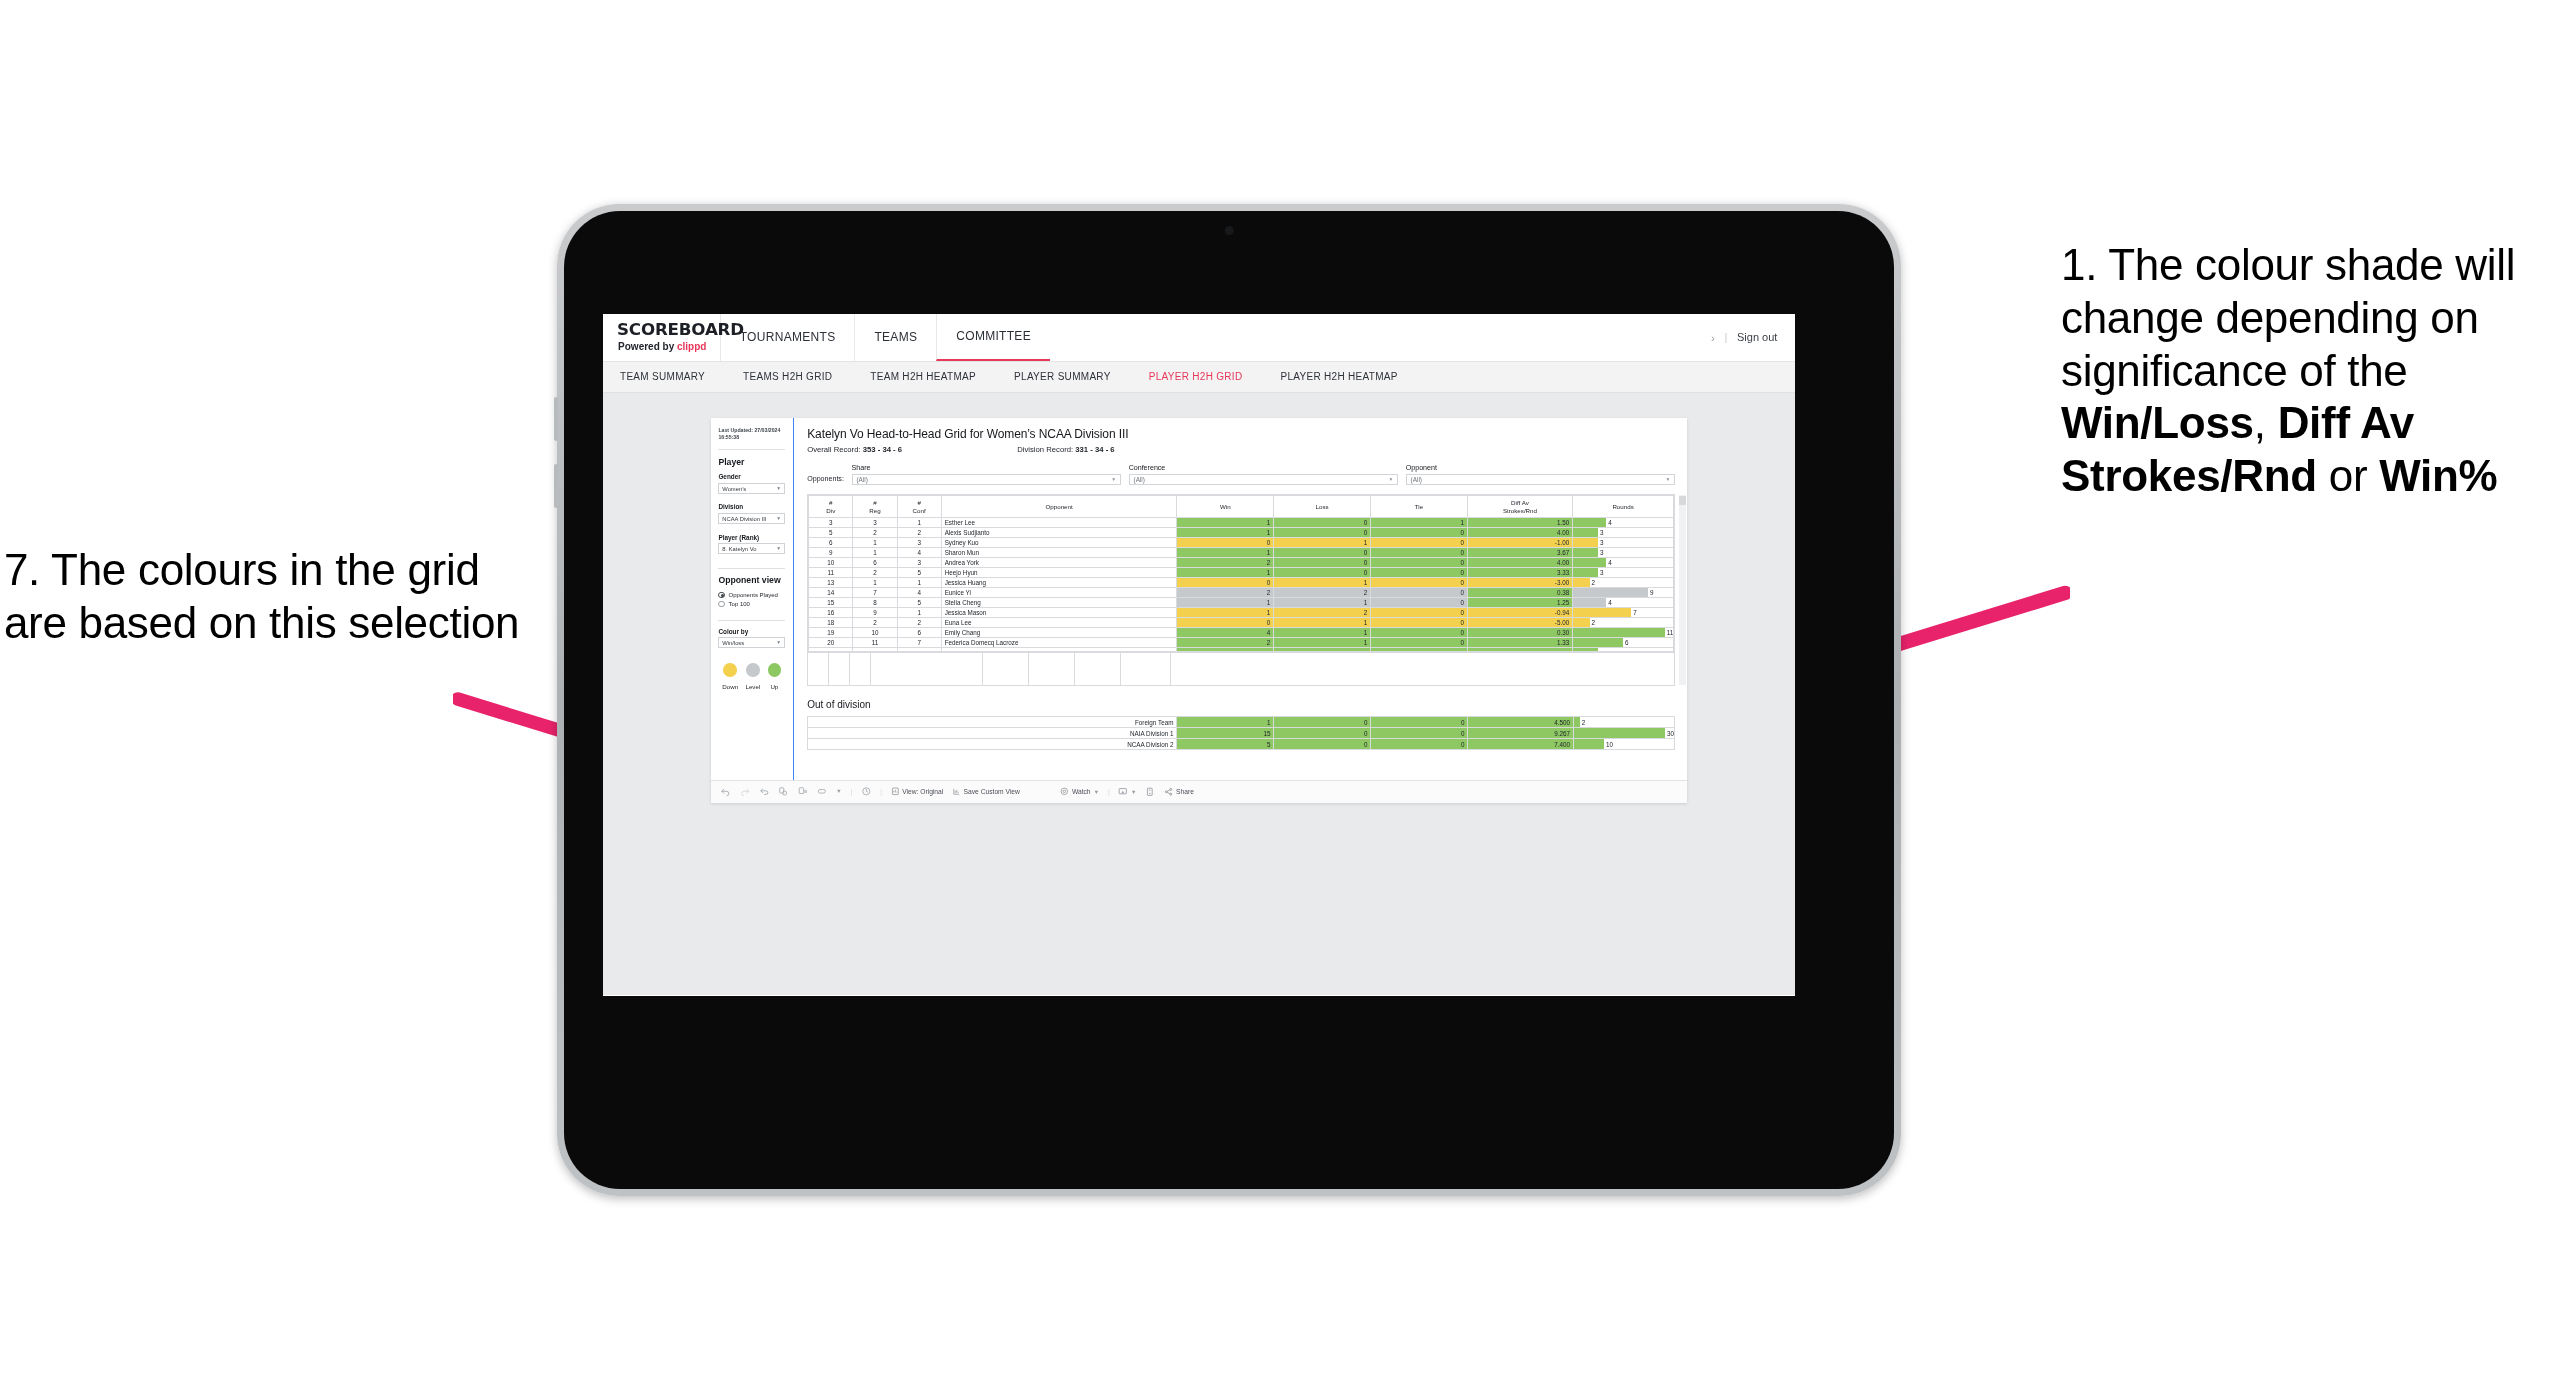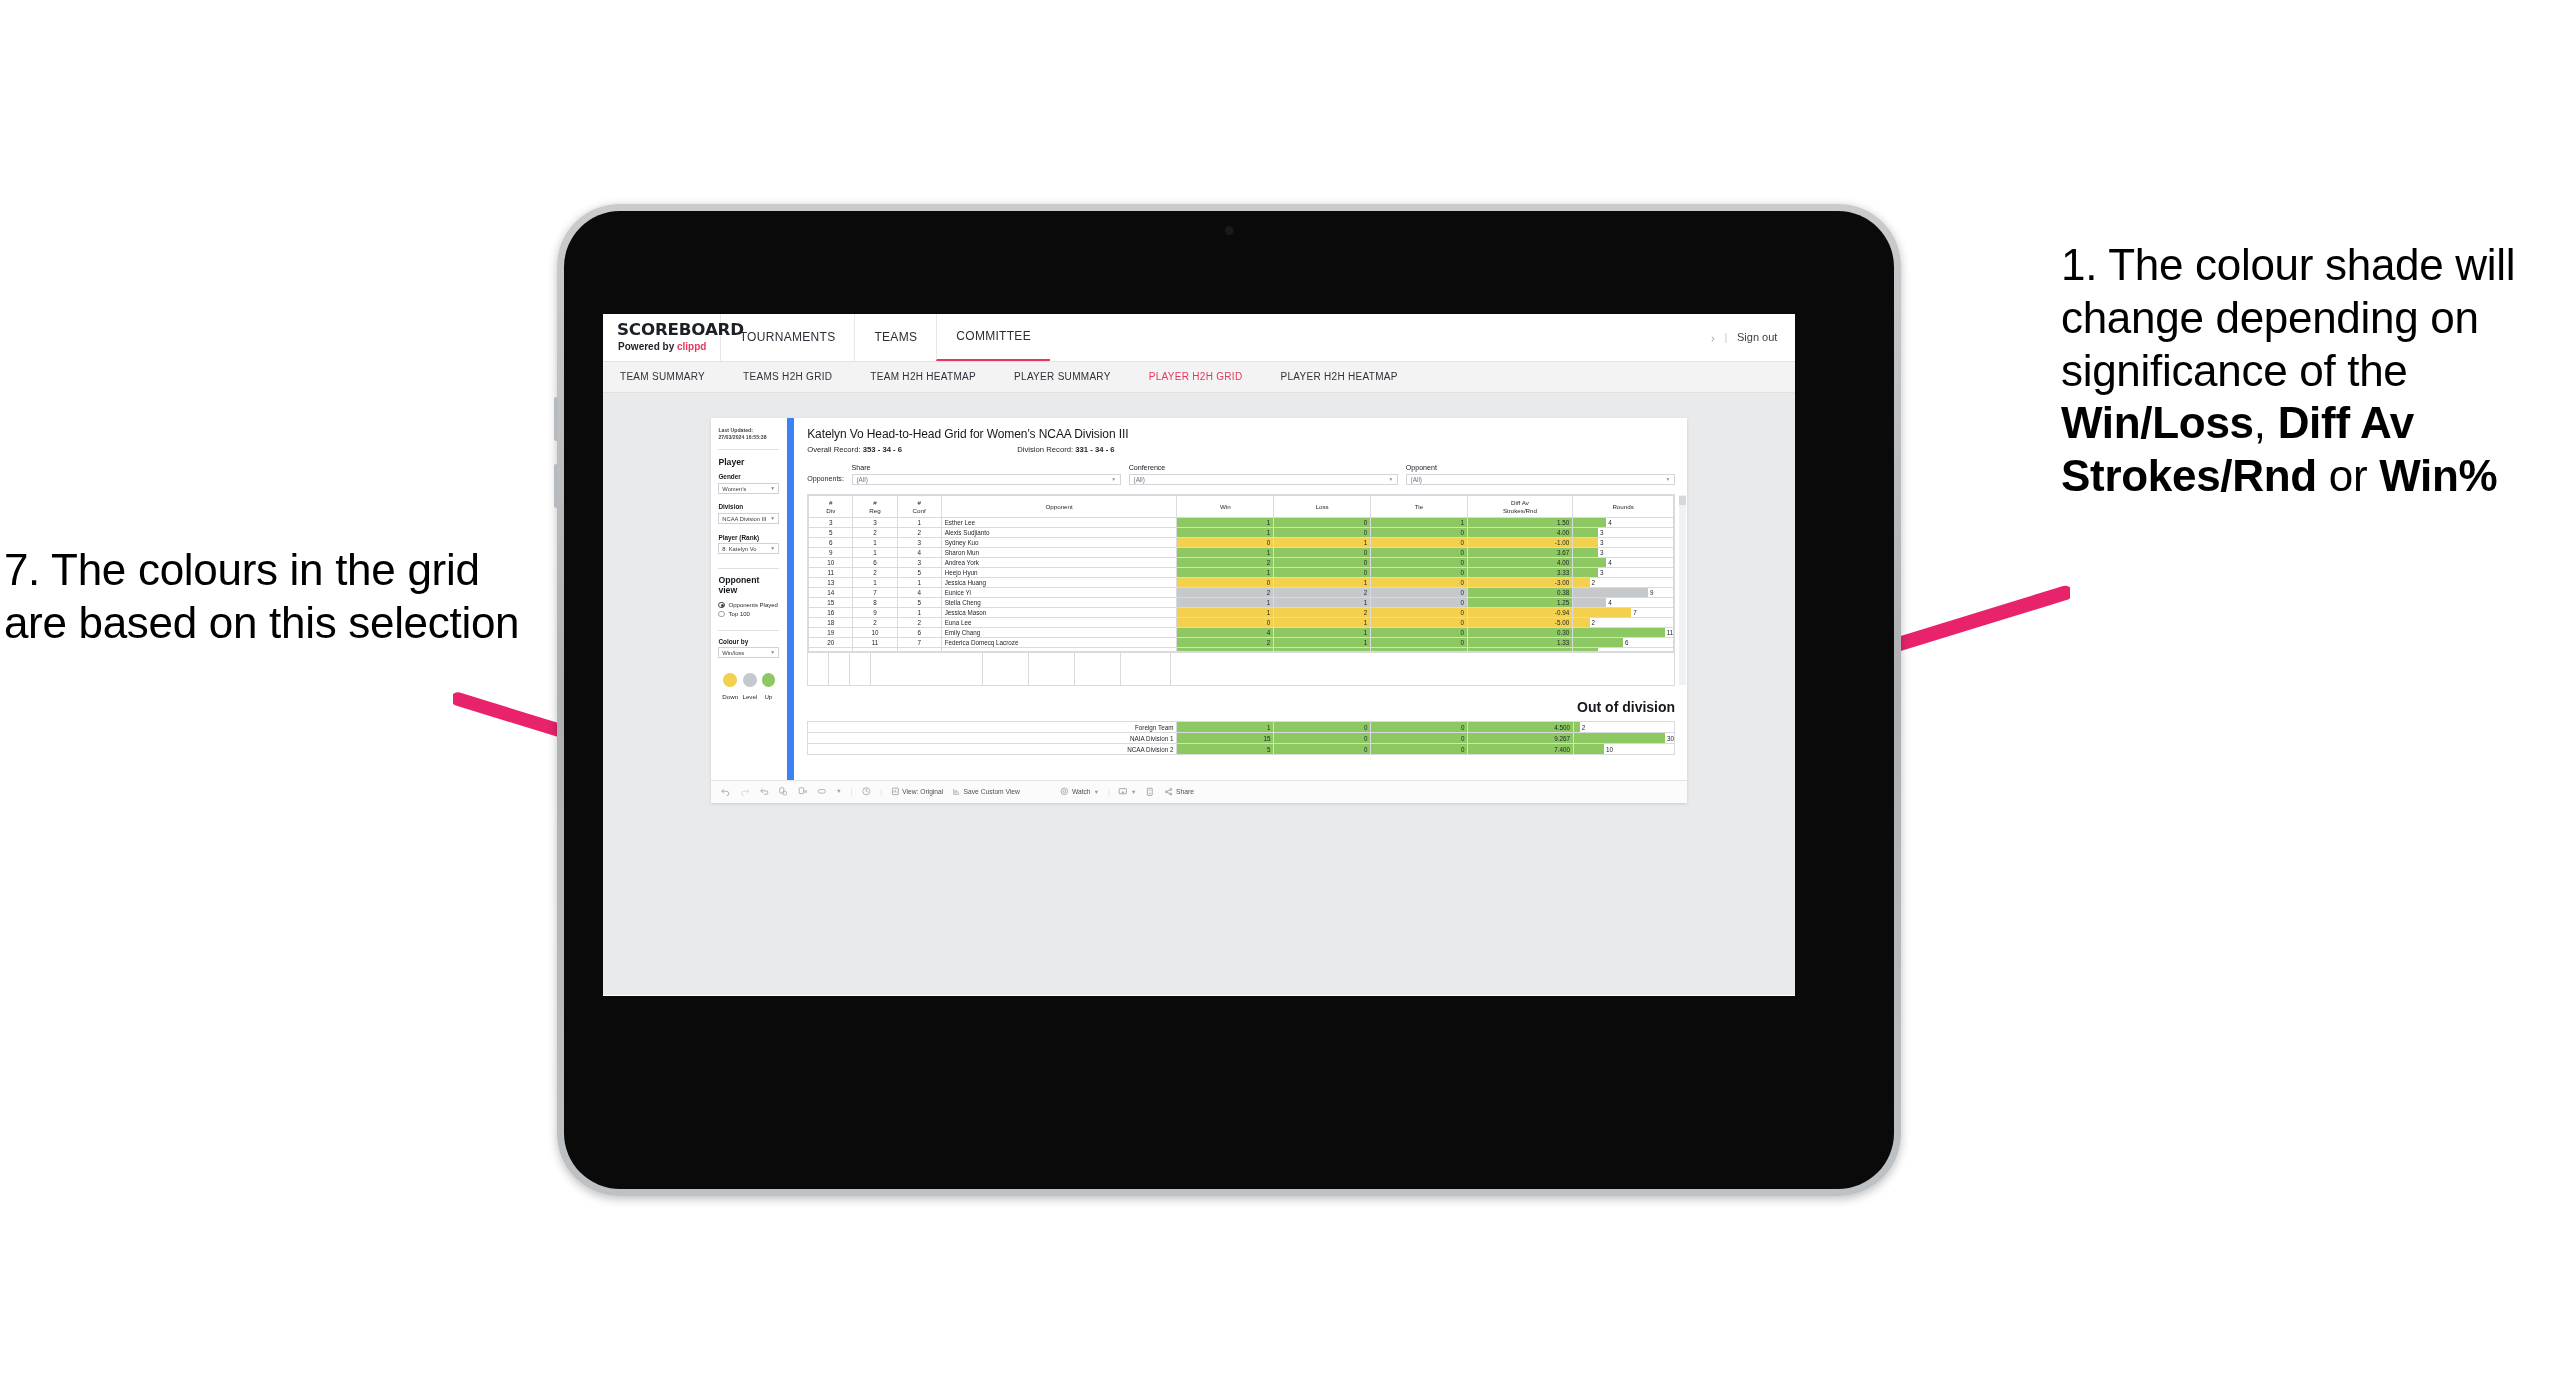--- a/index.html
+++ b/index.html
@@ -114,21 +114,21 @@
     background:#ffffff;
     height: 385px;
     box-shadow: 0 1px 2.9px rgba(0,0,0,0.12);
     display:flex;
     position: relative;
   }
 
   
   .filters {
     width: 83px; flex: none;
-    border-right: 7px solid #3b82f6;
+    border-right: 1px solid #3b82f6;
     padding: 9.6px 7.7px 0 7.7px;
     font-size: 6px;
     color:#1f2329;
   }
   .lastupd { font-size: 5.2px; color:#41464d; line-height:1.35; font-weight:600;}
   .hr { height:1px; background:#e0e0e0; margin: 7.7px 0 6.7px 0; }
   .f-title { font-size: 8.7px; font-weight: 700; color:#15181d; margin-bottom:6.7px;}
   .f-label { font-size: 6.4px; font-weight: 700; color:#15181d; margin-bottom:2.9px; }
   .f-select {
     height: 10.6px; border:1px solid #cfd2d6; background:#fff;
@@ -196,21 +196,21 @@
   .tbl-filler { height: 33px; border-top:1px solid #d8dadd; display:flex; }
   .tbl-filler .fc { border-right:1px solid #d8dadd; }
 
   .vscroll {
     position:absolute; right:-11.6px; top:0; width:6.7px; height: 100%;
     background:#f0f1f2;
   }
   .vscroll .thumb { position:absolute; left:0; top:1px; width:6.7px; height:8.7px; background:#d6d8da;}
 
   
-  .ood-title { font-size:14px; color:#15181d; margin: 13.5px 0 5.8px 0; font-weight:700;text-align:right;}
+  .ood-title { font-size:10px; color:#15181d; margin: 13.5px 0 5.8px 0; font-weight:400;}
   table.ood { border-collapse:collapse; width:100%; table-layout:fixed;}
   table.ood td { border:1px solid #d8dadd; font-size:6.3px; height:11px; color:#22262c; padding:0 2.9px;}
   td.ood-name { text-align:right; padding-right:4.8px; }
 
   
   .toolbar {
     position:absolute; left:0; right:0; bottom:0; height: 23px;
     background:#fbfbfb; border-top:1px solid #e3e3e3;
     display:flex; align-items:center; gap:8.7px; padding: 0 9.6px;
     font-size: 6.7px; color:#4a4f56;

